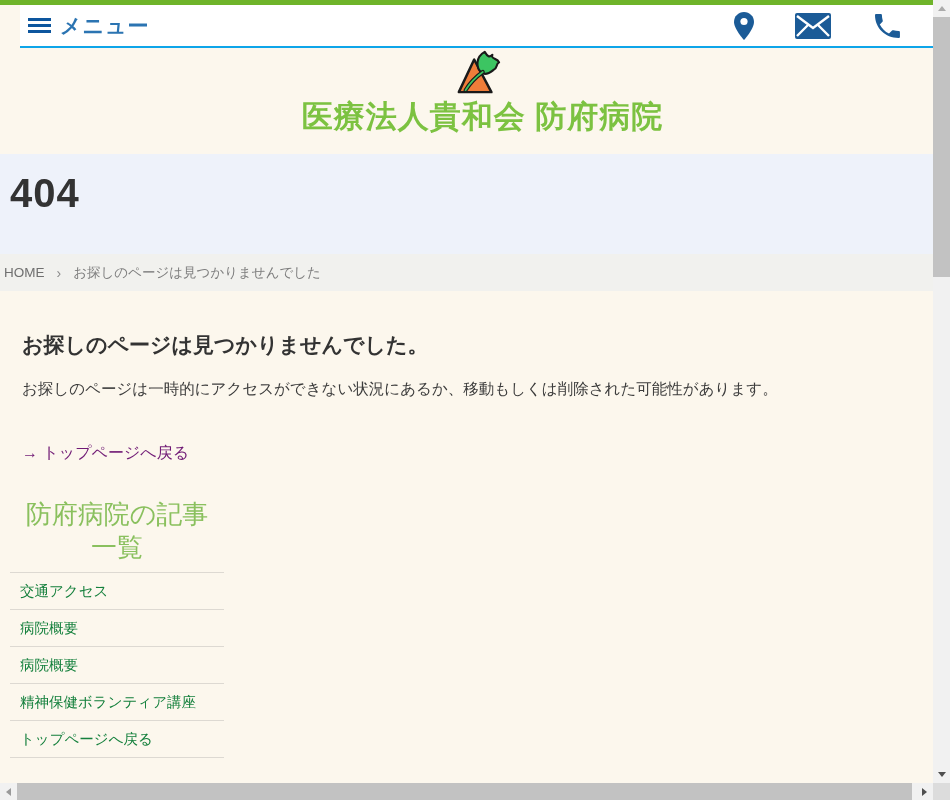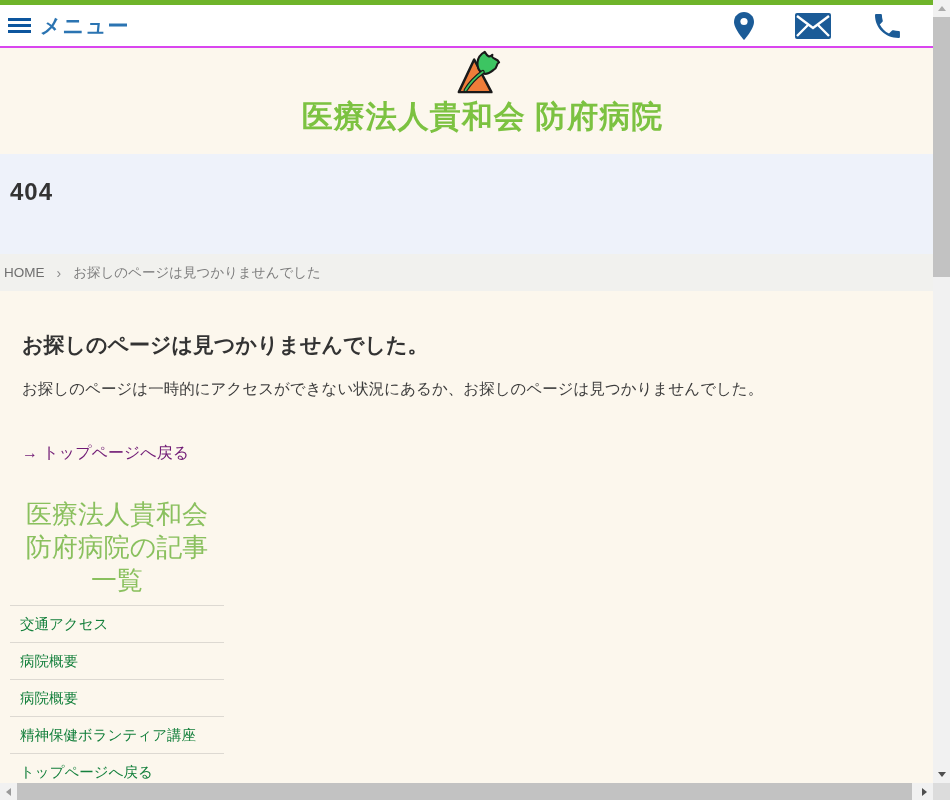--- a/index.html
+++ b/index.html
@@ -8,38 +8,38 @@
     font-family:"Liberation Sans","DejaVu Sans",sans-serif;
     position:relative; background:#fcf7ed;
   }
   .page { position:absolute; top:0; left:0; width:933px; height:783px; overflow:hidden; background:#fcf7ed; }
 
   
   .topbar-green { height:5px; background:#6fb42a; }
 
   
   .utility-bar {
-    height:43px; background:#ffffff; border-bottom:2px solid #d946ef;
-    display:flex; align-items:center; justify-content:space-between; padding:0 12px 0 8px;
+    height:43px; background:#ffffff; border-bottom:2px solid #0ea5e9;
+    display:flex; align-items:center; justify-content:space-between; padding:0 12px 0 8px;margin-left:20px;
   }
   .menu-toggle { display:flex; align-items:center; gap:9px; cursor:pointer; }
   .hamburger { display:inline-block; width:23px; }
   .hamburger span { display:block; height:3px; background:#0d569e; margin:3px 0; }
   .menu-label { color:#2b74b2; font-size:21px; font-weight:bold; letter-spacing:1px; }
   .utility-icons { display:flex; align-items:center; gap:40px; padding-right:18px; }
   .utility-icons .uicon { cursor:pointer; display:flex; align-items:center; }
 
   
   .site-header { height:106px; background:#fcf7ed; display:flex; align-items:center; padding-left:22px;flex-direction:column; }
   .logo { width:46px; height:48px; flex:0 0 auto; }
   .site-title { color:#7cc241; font-size:31px; font-weight:bold; margin-left:10px; letter-spacing:1px; }
 
   
   .page-title-band { height:100px; background:#eef2fa; }
-  .page-title { font-size:24px; font-weight:bold; color:#333333; padding:24px 0 0 10px; letter-spacing:1px; }
+  .page-title { font-size:40px; font-weight:bold; color:#333333; padding:17px 0 0 10px; letter-spacing:1px; }
 
   
   .breadcrumb {
     height:37px; background:#f1f1ee; display:flex; align-items:center;
     padding-left:4px; font-size:13.5px; color:#6f6f6f;
   }
   .breadcrumb .sep { margin:0 12px; color:#8a8a8a; font-size:14px; }
   .breadcrumb .current { color:#7d7d7d; }
 
   
@@ -129,26 +129,25 @@
   </div>
 
   <nav class="breadcrumb">
     <span>HOME</span>
     <span class="sep">›</span>
     <span class="current">お探しのページは見つかりませんでした</span>
   </nav>
 
   <main class="content">
     <h3 class="content-heading">お探しのページは見つかりませんでした。</h3>
-    <p class="content-body">お探しのページは一時的にアクセスができない状況にあるか、お探しのページは見つかりませんでした。</p>
+    <p class="content-body">お探しのページは一時的にアクセスができない状況にあるか、移動もしくは削除された可能性があります。</p>
     <a class="back-link">→ トップページへ戻る</a>
 
     <section class="article-widget">
       <h4 class="widget-heading">
-        <div>医療法人貴和会</div>
         <div>防府病院の記事</div>
         <div>一覧</div>
       </h4>
       <ul class="article-list">
         <li>交通アクセス</li>
         <li>病院概要</li>
         <li>病院概要</li>
         <li>精神保健ボランティア講座</li>
         <li>トップページへ戻る</li>
       </ul>

